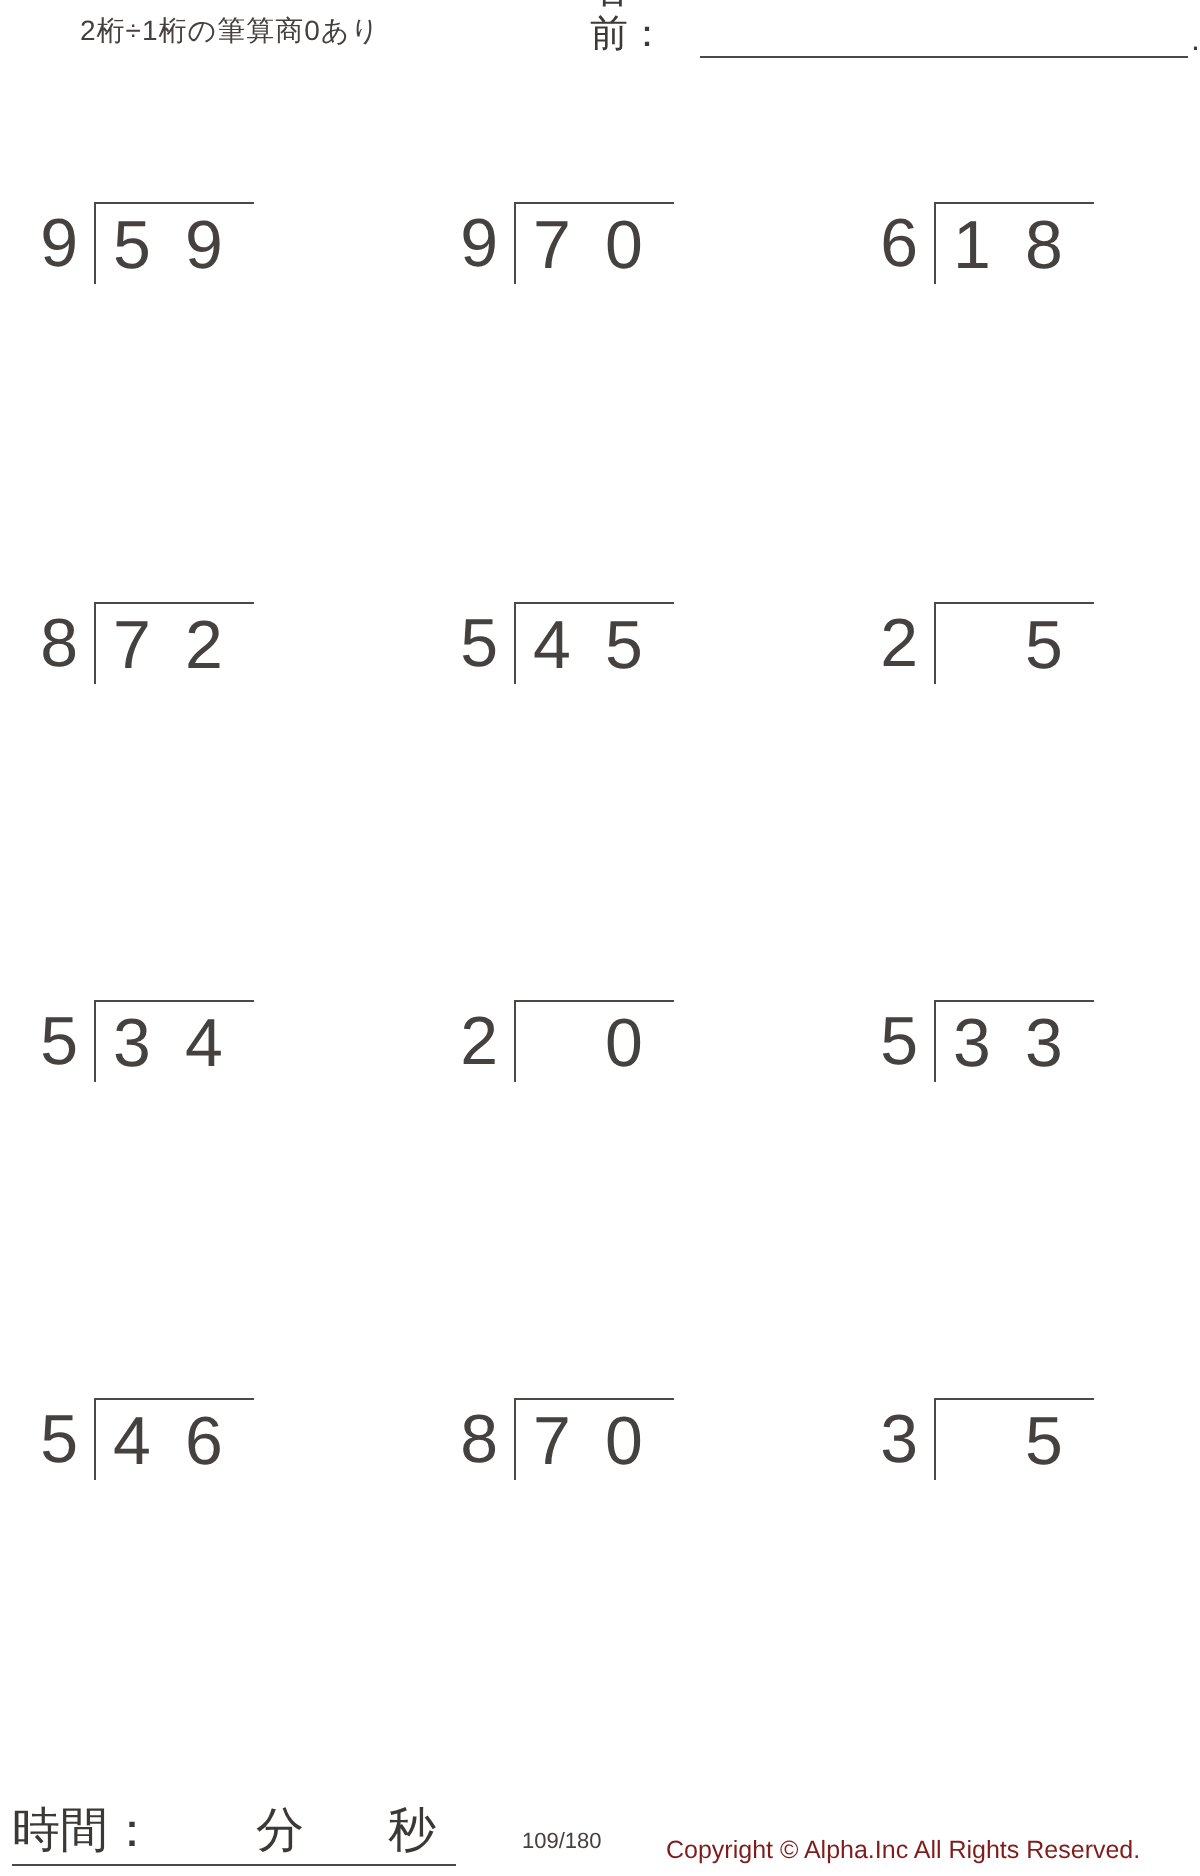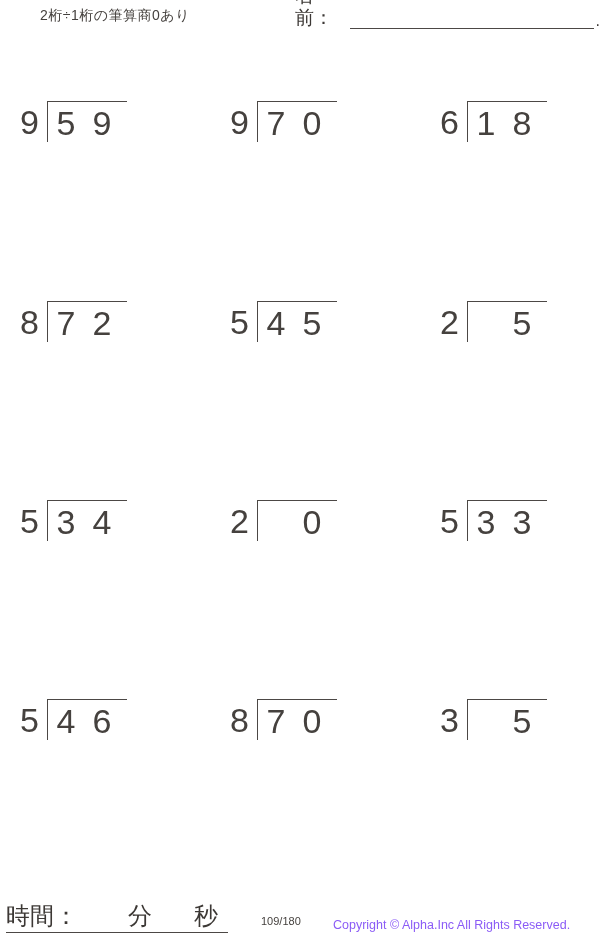--- a/index.html
+++ b/index.html
@@ -29,21 +29,21 @@
   }
   
   .time-field{
     position:absolute;left:6px;top:902px;width:222px;padding-bottom:2px;
     border-bottom:1.6px solid #4c4845;
     display:flex;align-items:baseline;font-size:24px;line-height:28px;color:#3c3835;
   }
   .time-min{margin-left:50px;}
   .time-sec{margin-left:42px;}
   .page-number{position:absolute;left:261px;top:915px;font-size:11px;color:#45413e;}
-  .copyright{position:absolute;left:333px;top:918px;font-size:12.5px;color:#8b5cf6;}
+  .copyright{position:absolute;left:333px;top:918px;font-size:12.5px;color:#7f1d1d;}
 </style>
 </head>
 <body>
 
 <div class="page">
 
   <div class="title">2桁÷1桁の筆算商0あり</div>
 
   <div class="name-field">
     <span class="name-label">名前：</span>

